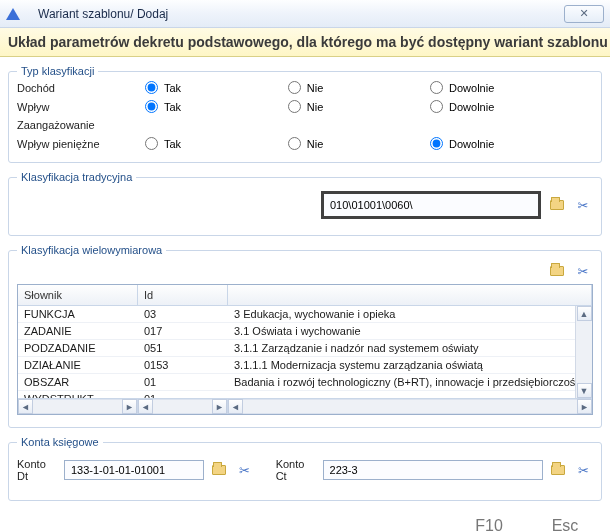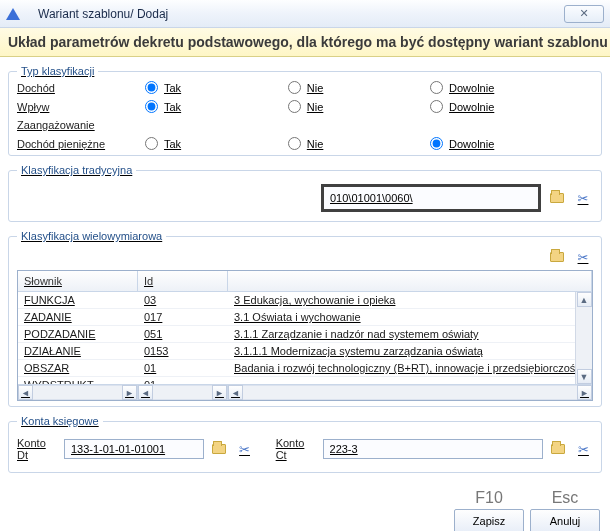--- a/index.html
+++ b/index.html
@@ -21,21 +21,21 @@
 
   .header-strip {
     background: linear-gradient(#fffbe4,#fef6c6); border-bottom: 1px solid #d9d087;
     padding: 6px 8px; font-weight: bold; color: #3b3b3b; font-size: 14px;
     white-space: nowrap; overflow: hidden;
   }
 
   .content { padding: 4px 8px 6px 8px; }
 
   fieldset {
-    border: 1px solid #c9d6e8; border-radius: 3px; margin: 4px 0 8px 0; padding: 4px 8px 5px 8px; text-decoration: underline;
+    border: 1px solid #c9d6e8; border-radius: 3px; margin: 4px 0 8px 0; padding: 4px 8px 12px 8px;
   }
   legend { color: #245089; padding: 0 4px; }
 
   .radio-grid { display: grid; grid-template-columns: 120px auto auto auto; row-gap: 6px; column-gap: 8px; align-items: center; margin-top:0;}
   .rlabel { color: #222; }
   .radio-chip { display: flex; align-items: center; gap: 4px; }
   input[type=radio]{ margin:0 2px 0 0; }
 
   .inline-field { display:flex; align-items:center; gap:6px; justify-content:flex-end; margin:4px 0;}
   .text-input, .cell-input {
@@ -127,21 +127,21 @@
       <label class="radio-chip">
           <input type="radio" name="wplyw" style="">
           <span>Dowolnie</span>
         </label>
 
       <div class="rlabel">Zaangażowanie</div>
       <div></div>
         <div></div>
         <div></div>
 
-      <div class="rlabel">Dochód pieniężne</div>
+      <div class="rlabel">Wpływ pieniężne</div>
       <label class="radio-chip">
           <input type="radio" name="srodki" style="">
           <span>Tak</span>
         </label>
       <label class="radio-chip">
           <input type="radio" name="srodki" style="">
           <span>Nie</span>
         </label>
       <label class="radio-chip">
           <input type="radio" name="srodki" checked="" style="">

